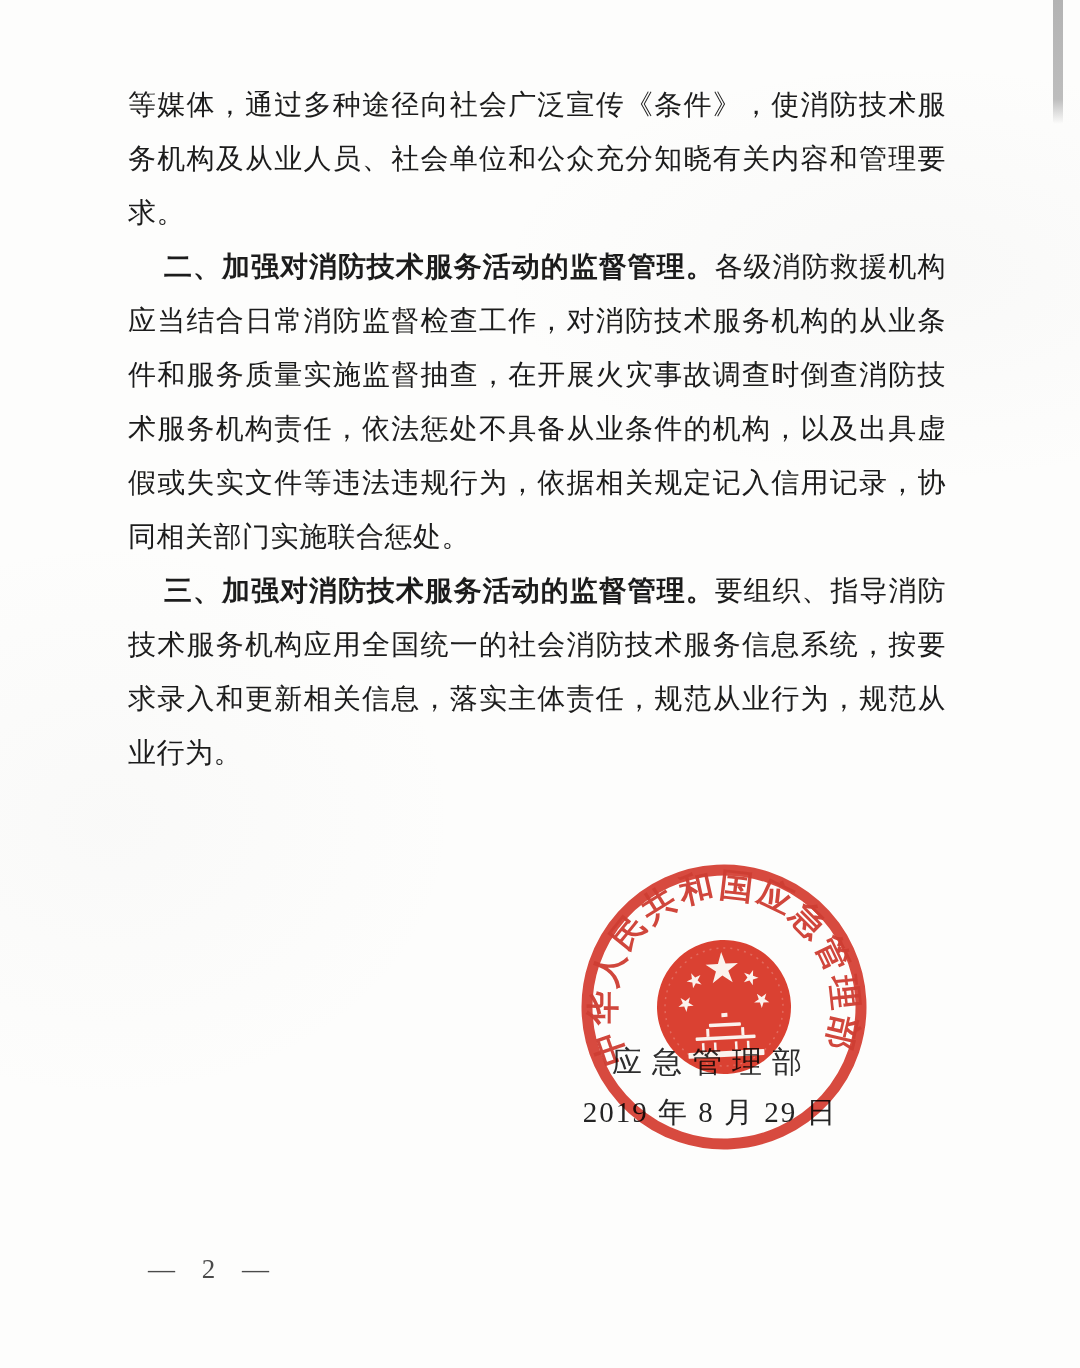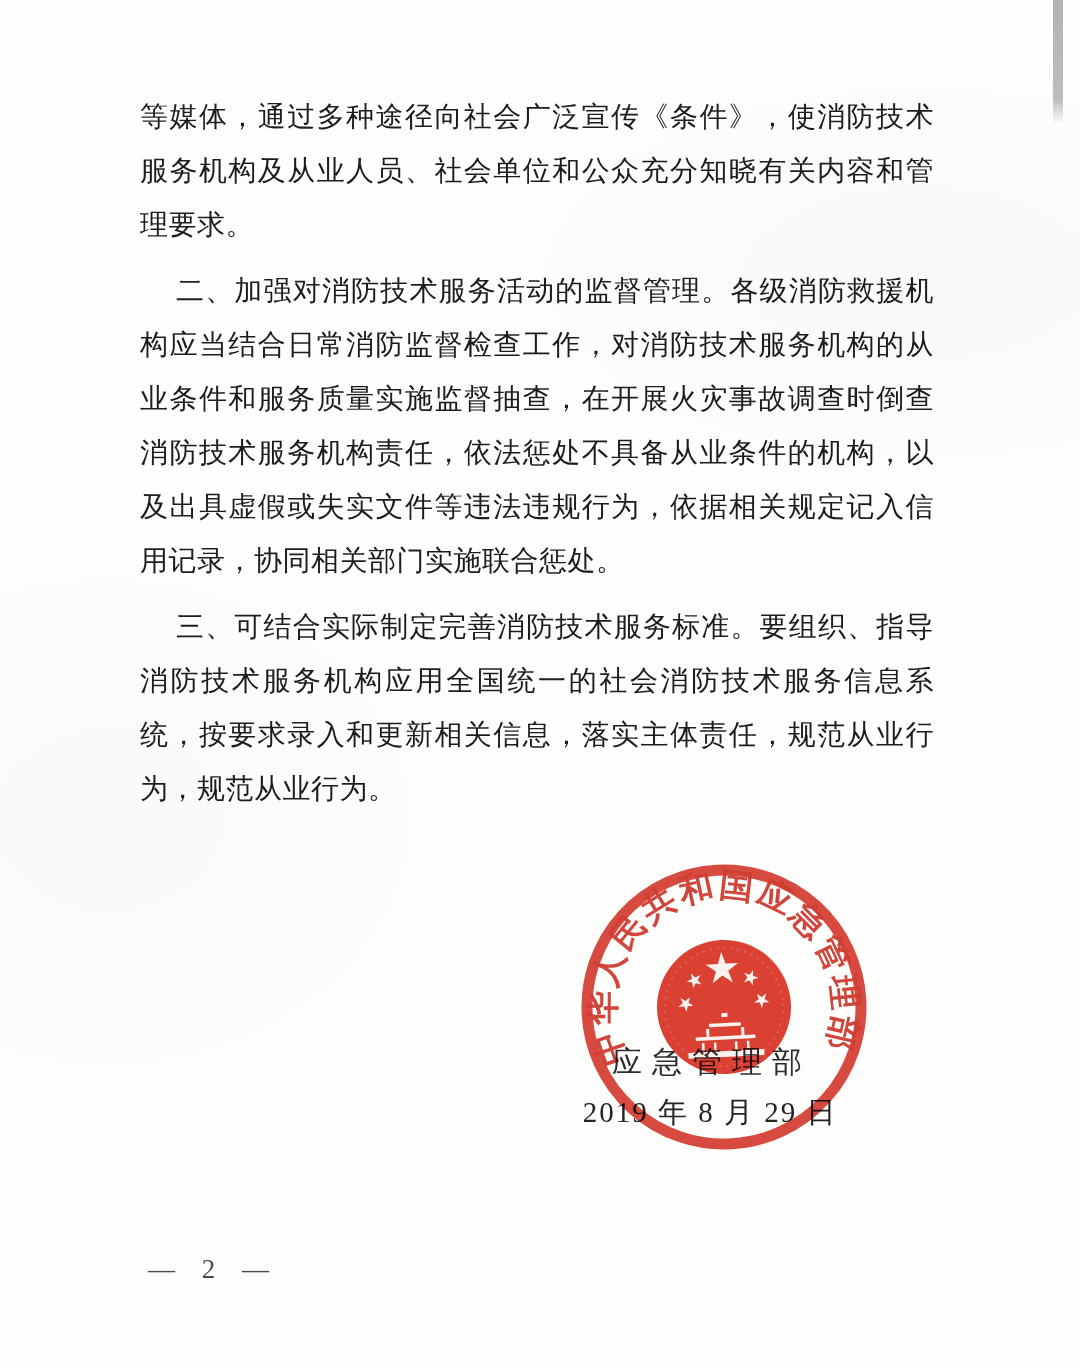--- a/index.html
+++ b/index.html
@@ -25,25 +25,25 @@
     left: 128px;
     top: 78px;
     width: 818px;
     font-size: 28px;
     line-height: 54px;
     color: #1c1c1c;
     text-align: justify;
     text-justify: inter-character;
     letter-spacing: 0.5px;
   }
-  .para { margin: 12px; }
+  .para { margin: 0; }
   .para.indent { text-indent: 36px; }
   .run-bold {
     font-family: "Liberation Sans", sans-serif;
-    font-weight: 400;
+    font-weight: 700;
   }
   .seal-wrap {
     position: absolute;
     left: 574px;
     top: 857px;
     width: 300px;
     height: 300px;
     transform: rotate(-3deg);
     mix-blend-mode: multiply;
     z-index: 3;
@@ -96,21 +96,21 @@
   }
 </style>
 </head>
 <body>
 
 <div class="page">
 
   <div class="body-text">
     <p class="para"><span>等媒体，通过多种途径向社会广泛宣传《条件》，使消防技术服务机构及从业人员、社会单位和公众充分知晓有关内容和管理要求。</span></p>
     <p class="para indent"><span class="run-bold">二、加强对消防技术服务活动的监督管理。</span><span>各级消防救援机构应当结合日常消防监督检查工作，对消防技术服务机构的从业条件和服务质量实施监督抽查，在开展火灾事故调查时倒查消防技术服务机构责任，依法惩处不具备从业条件的机构，以及出具虚假或失实文件等违法违规行为，依据相关规定记入信用记录，协同相关部门实施联合惩处。</span></p>
-    <p class="para indent"><span class="run-bold">三、可结合实际制定完善消防技术服务标准。</span><span>要组织、指导消防技术服务机构应用全国统一的社会消防技术服务信息系统，按要求录入和更新相关信息，落实主体责任，规范从业行为，规范从业行为。</span></p>
+    <p class="para indent"><span class="run-bold">三、加强对消防技术服务活动的监督管理。</span><span>要组织、指导消防技术服务机构应用全国统一的社会消防技术服务信息系统，按要求录入和更新相关信息，落实主体责任，规范从业行为，规范从业行为。</span></p>
   </div>
 
   <div class="org-line">应急管理部</div>
   <div class="date-line">2019 年 8 月 29 日</div>
 
   <div class="seal-wrap">
     <svg width="300" height="300" viewBox="0 0 300 300">
       <defs>
         <path id="ringPath" d="M 51.1 198.2 A 110 110 0 1 1 248.9 198.2" fill="none"></path>
       </defs>

